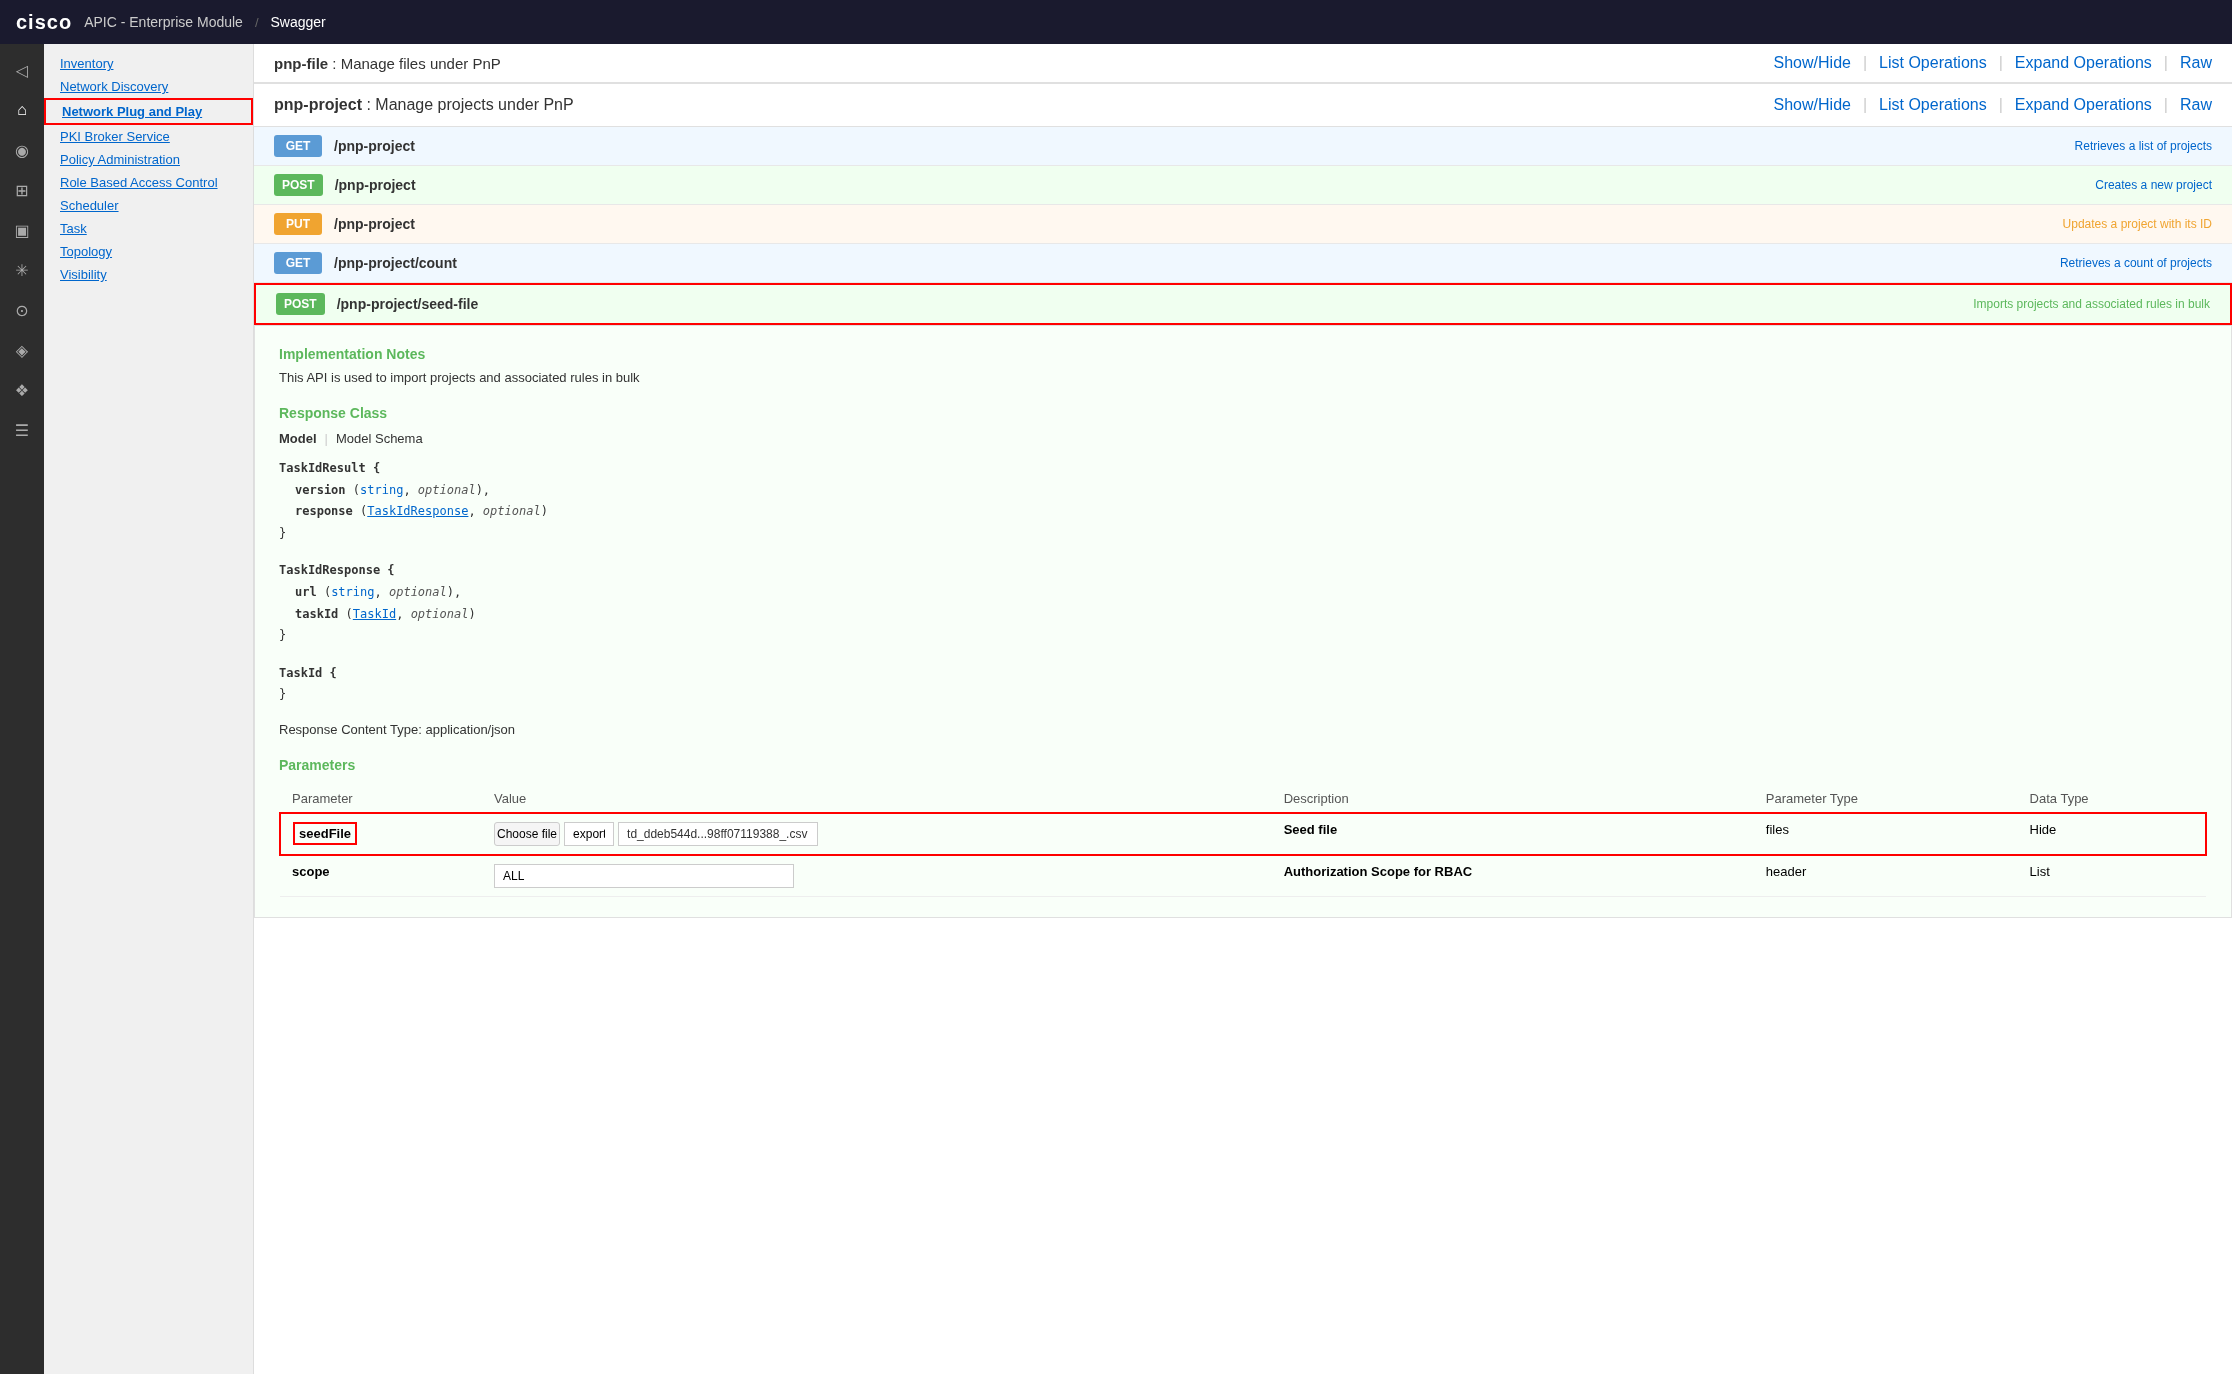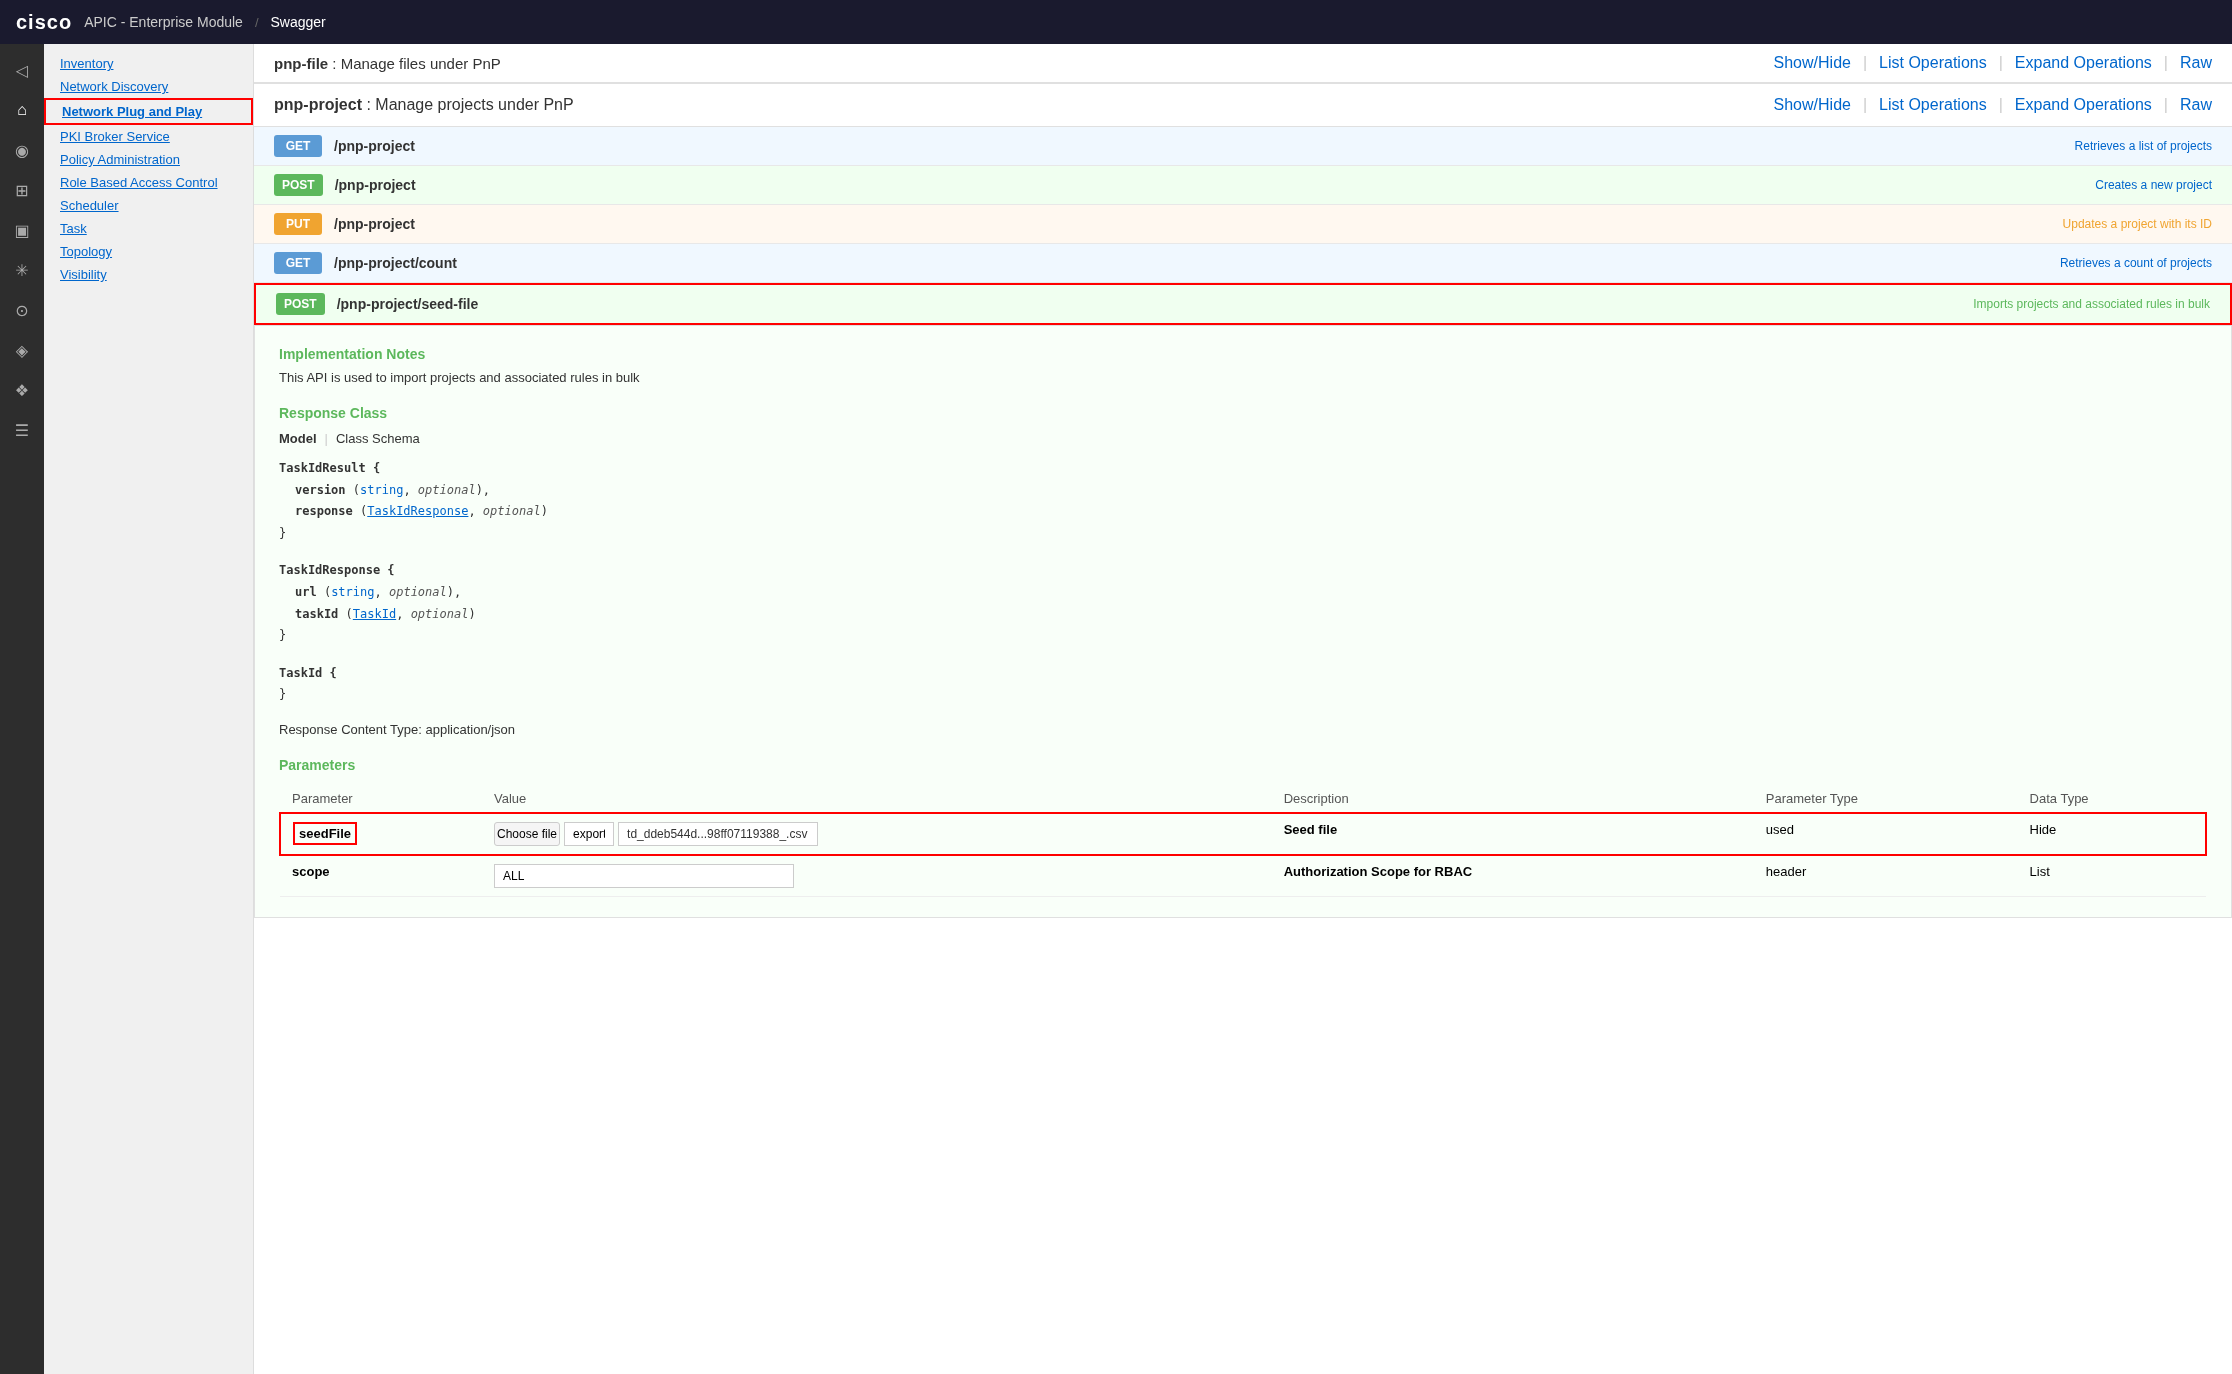--- a/index.html
+++ b/index.html
@@ -311,21 +311,21 @@
     <div class="expanded-section">
 
       <div class="impl-title">Implementation Notes</div>
       <div class="impl-text">This API is used to import projects and associated rules in bulk</div>
 
       <div class="response-title">Response Class</div>
 
       <div class="model-tabs">
         <span class="model-tab active">Model</span>
         <span class="model-tab-sep">|</span>
-        <span class="model-tab">Class Schema</span>
+        <span class="model-tab">Model Schema</span>
       </div>
 
       <div class="code-block">
         <div><span class="field-name">TaskIdResult {</span></div>
         <div style="margin-left: 16px;"><span class="field-name">version</span> (<span class="type-text">string</span>, <span class="optional">optional</span>),</div>
         <div style="margin-left: 16px;"><span class="field-name">response</span> (<span class="type-link">TaskIdResponse</span>, <span class="optional">optional</span>)</div>
         <div>}</div>
       </div>
 
       <div class="code-block">
@@ -361,21 +361,21 @@
               <span class="param-name" style="border: 2px solid red; padding: 2px 4px; display: inline-block;">seedFile</span>
             </td>
             <td>
               <div class="file-input-row">
                 <button class="choose-file-btn">Choose file</button>
                 <input class="file-input-text" type="text" value="export" style="width: 50px;">
                 <span class="file-display">td_ddeb544d...98ff07119388_.csv</span>
               </div>
             </td>
             <td><strong>Seed file</strong></td>
-            <td>used</td>
+            <td>files</td>
             <td>Hide</td>
           </tr>
 
           <tr>
             <td>
               <span class="param-name">scope</span>
             </td>
             <td>
               <input class="scope-input" type="text" value="ALL" style="">
             </td>

